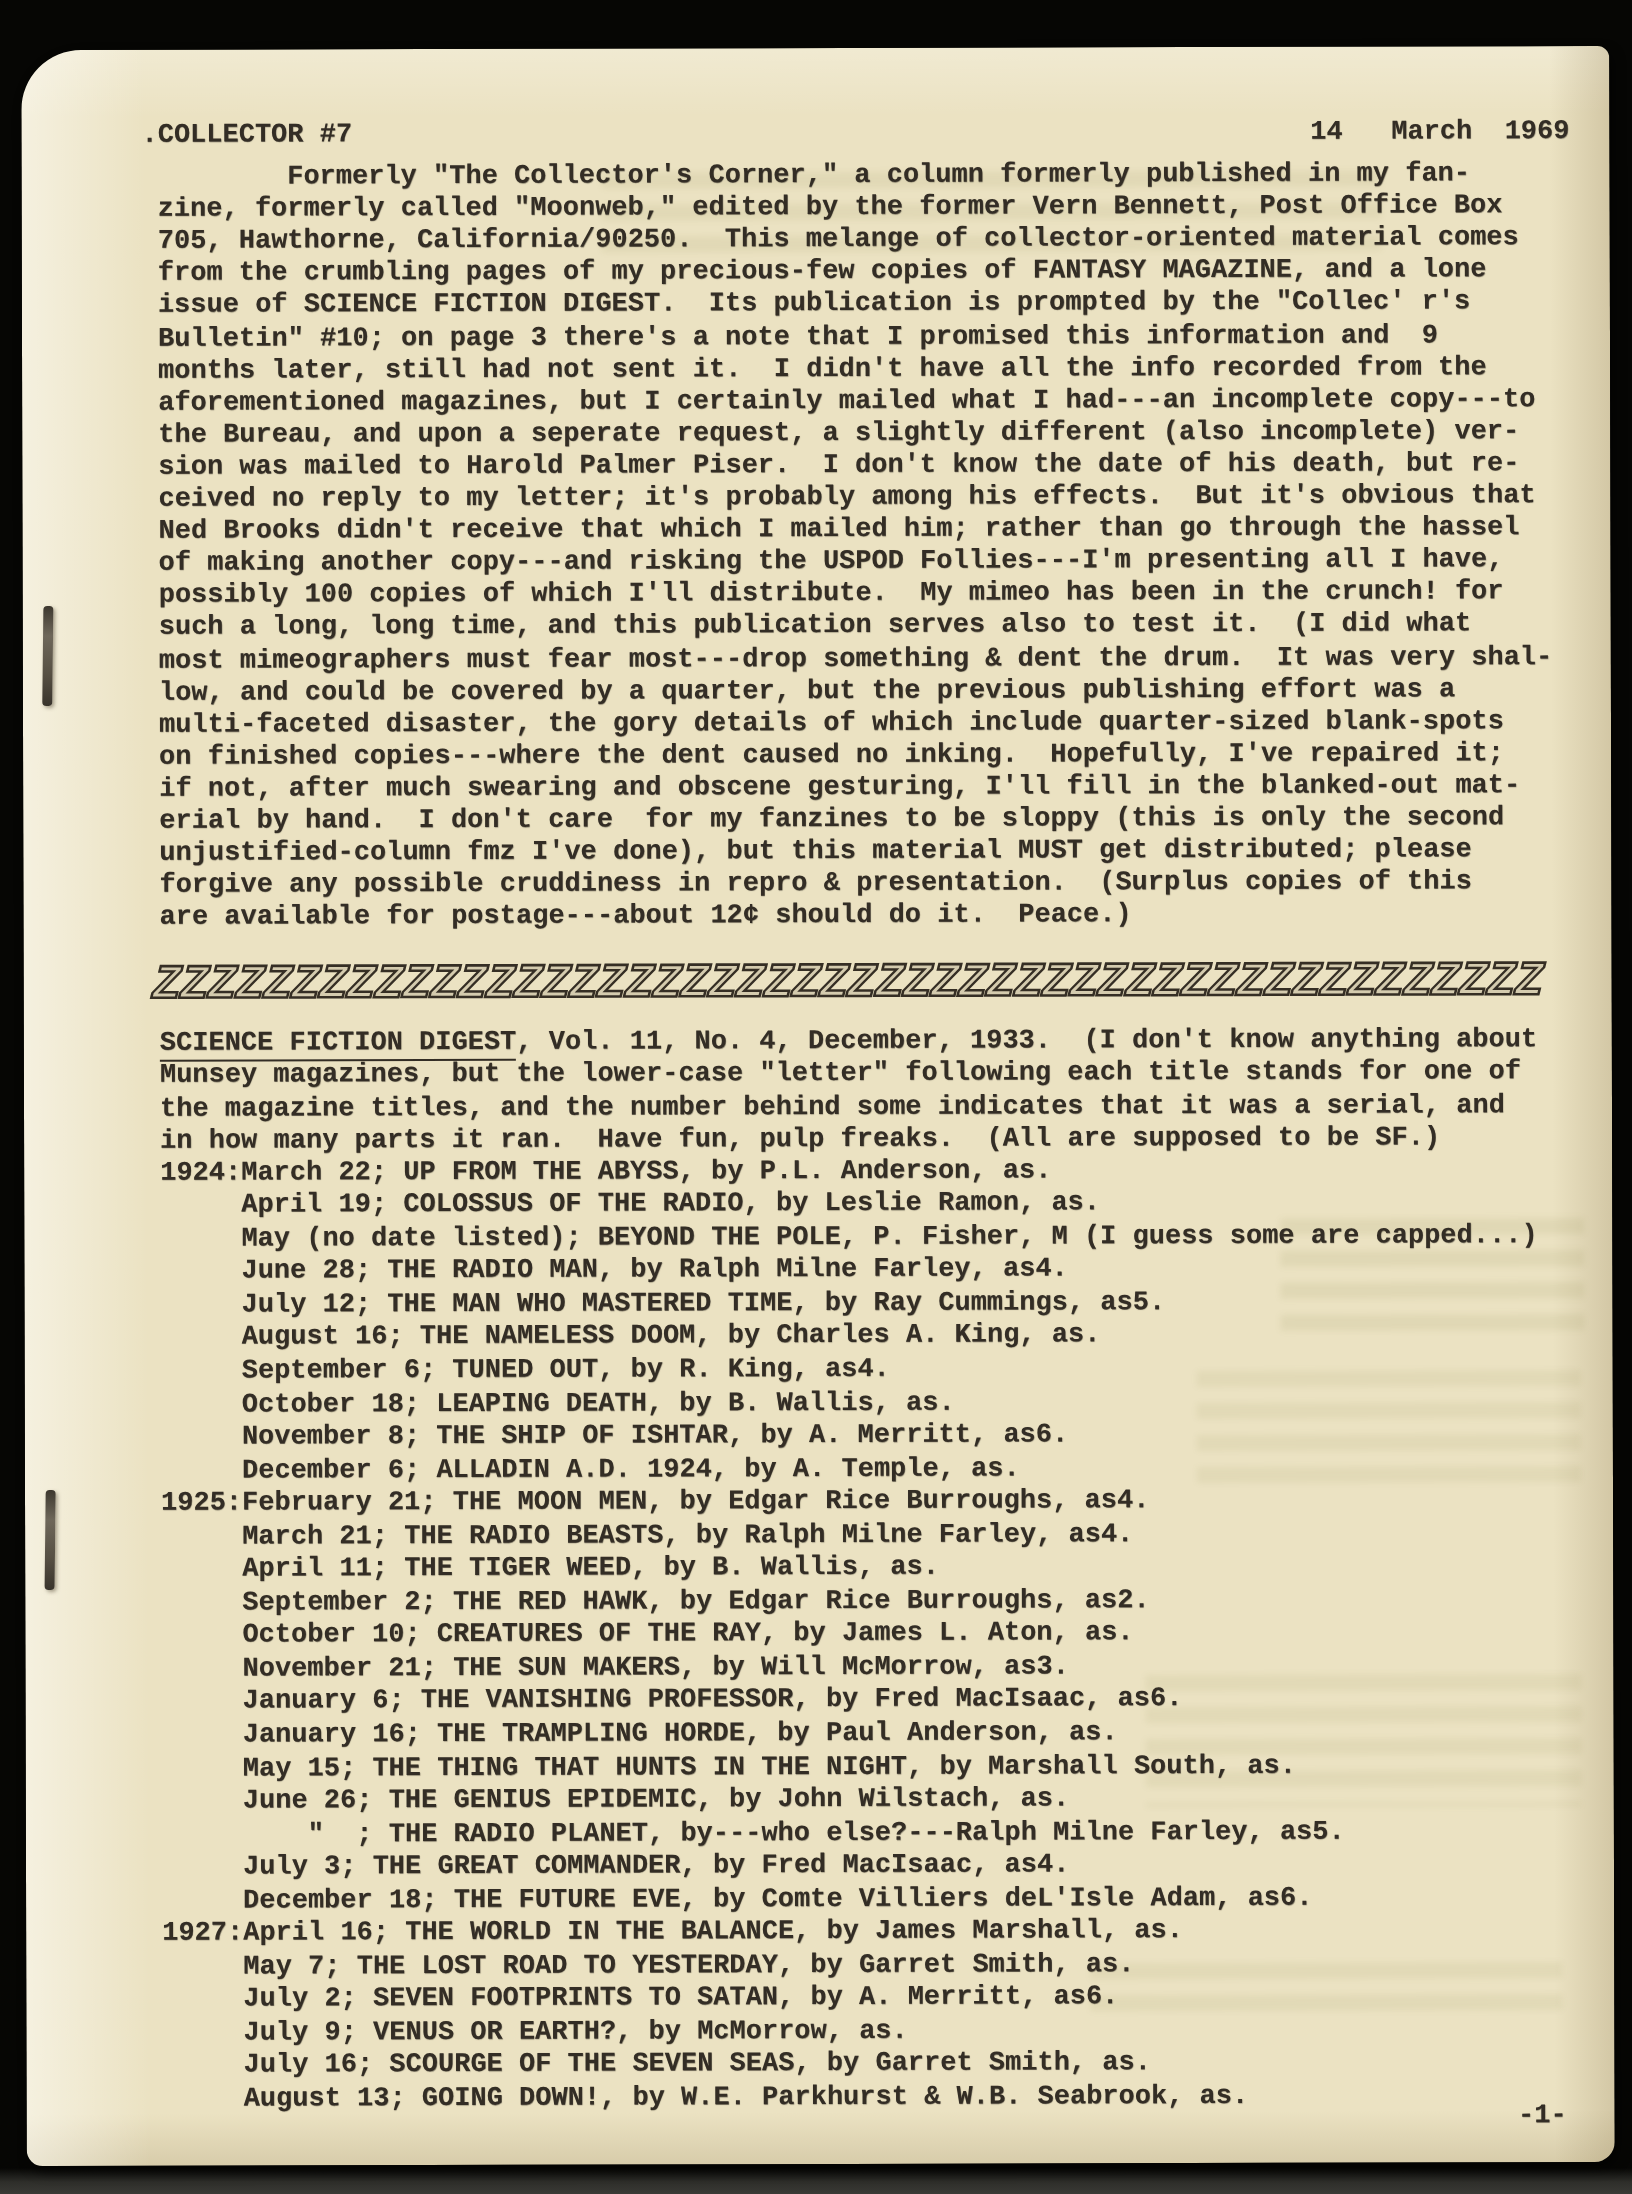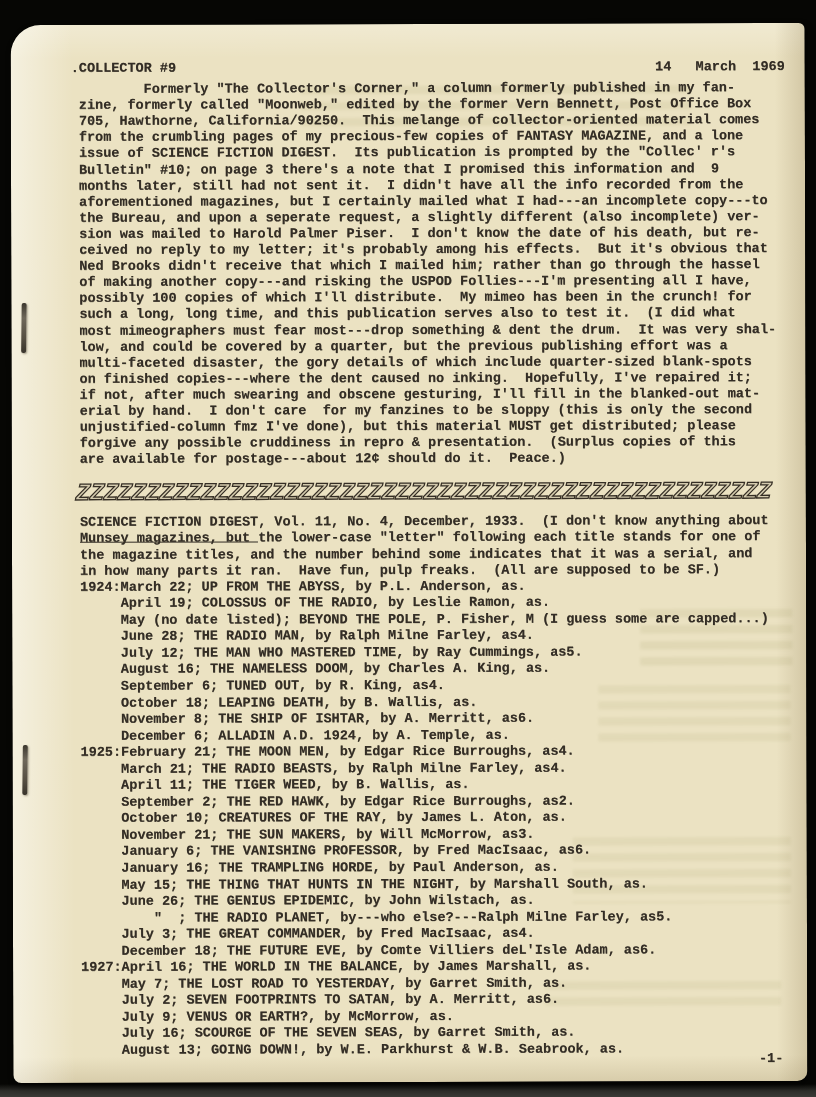--- a/index.html
+++ b/index.html
@@ -37,21 +37,21 @@
   .header-row { display:flex; justify-content:space-between; margin-bottom:5px; white-space:pre; }
   .doc-title { margin-left:-8px; }
   .divider {
     margin:13px 0 8px -4px; white-space:nowrap; overflow:hidden;
     font-size:24px; line-height:26px; letter-spacing:-0.5px; font-weight:700;
     color:rgba(51,45,37,.12);
     -webkit-text-stroke:1.3px #352e24;
     transform:skewX(-14deg); transform-origin:left center;
     text-shadow:none;
   }
-  .sfd-underline { border-bottom:1.6px solid #332d25; padding-bottom:12px; }
+  .sfd-underline { border-bottom:1.6px solid #332d25; padding-bottom:0px; }
   .listing { line-height:16.55px; }
   .page-num {
     position:absolute; right:24px; top:1028px; white-space:pre;
     color:#332d25; font-size:13.5px; font-weight:700;
     text-shadow:0.2px 0.3px 0.4px rgba(50,44,34,.55);
   }
   .ghost {
     position:absolute; filter:blur(1.7px); pointer-events:none;
     background:repeating-linear-gradient(180deg, rgba(128,126,60,.30) 0 8px, rgba(128,126,60,0) 8px 16px);
   }
@@ -69,21 +69,21 @@
   <div class="staple bottom"></div>
 
   <div class="ghost g1"></div>
   <div class="ghost g2"></div>
   <div class="ghost g3"></div>
   <div class="ghost g4"></div>
   <div class="ghost g5"></div>
 
   <div class="content">
     <div class="header-row">
-      <span class="doc-title">.COLLECTOR #9</span>
+      <span class="doc-title">.COLLECTOR #7</span>
       <span>14   March  1969</span>
     </div>
 
     <div>
         <div class="line">        Formerly "The Collector's Corner," a column formerly published in my fan-</div>
         <div class="line">zine, formerly called "Moonweb," edited by the former Vern Bennett, Post Office Box</div>
         <div class="line">705, Hawthorne, California/90250.  This melange of collector-oriented material comes</div>
         <div class="line">from the crumbling pages of my precious-few copies of FANTASY MAGAZINE, and a lone</div>
         <div class="line">issue of SCIENCE FICTION DIGEST.  Its publication is prompted by the "Collec' r's</div>
         <div class="line">Bulletin" #10; on page 3 there's a note that I promised this information and  9</div>

